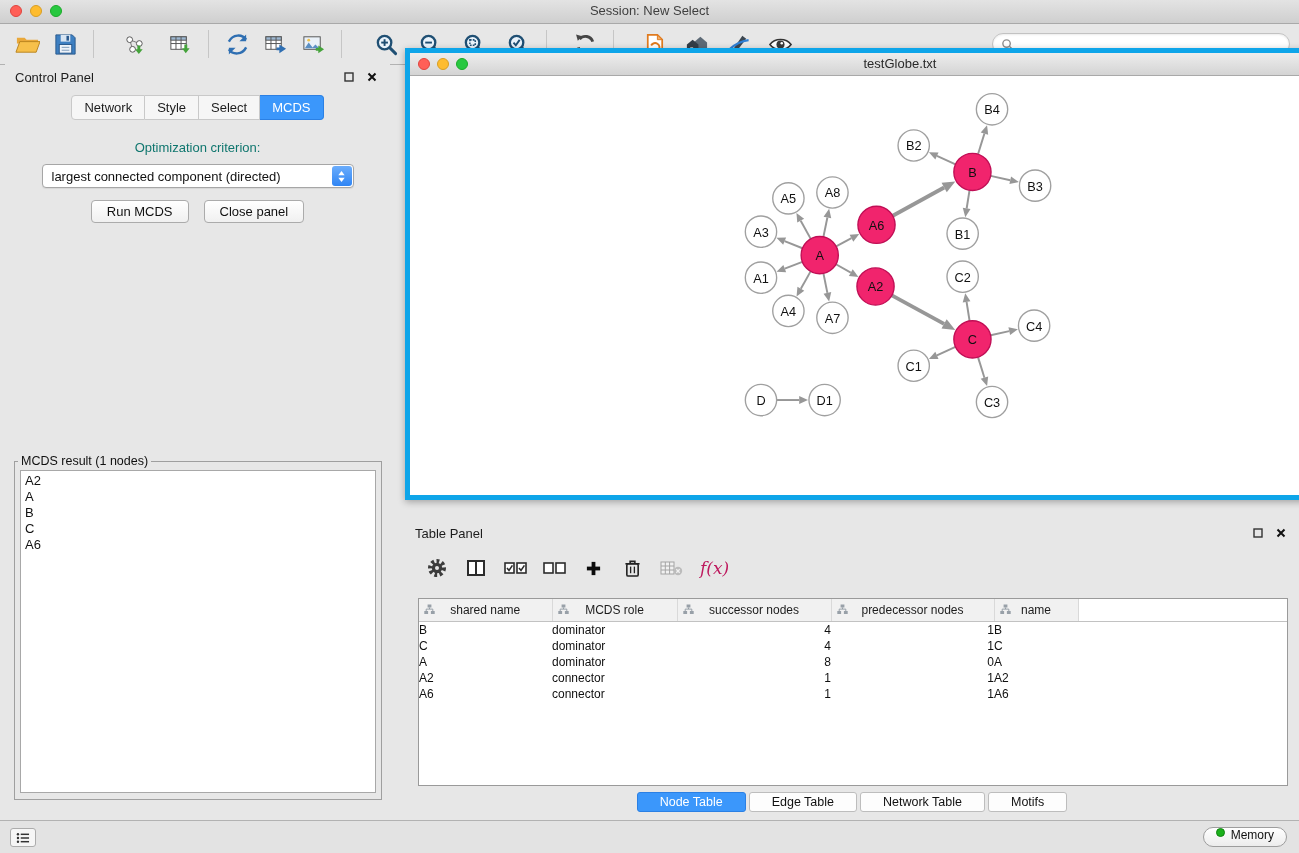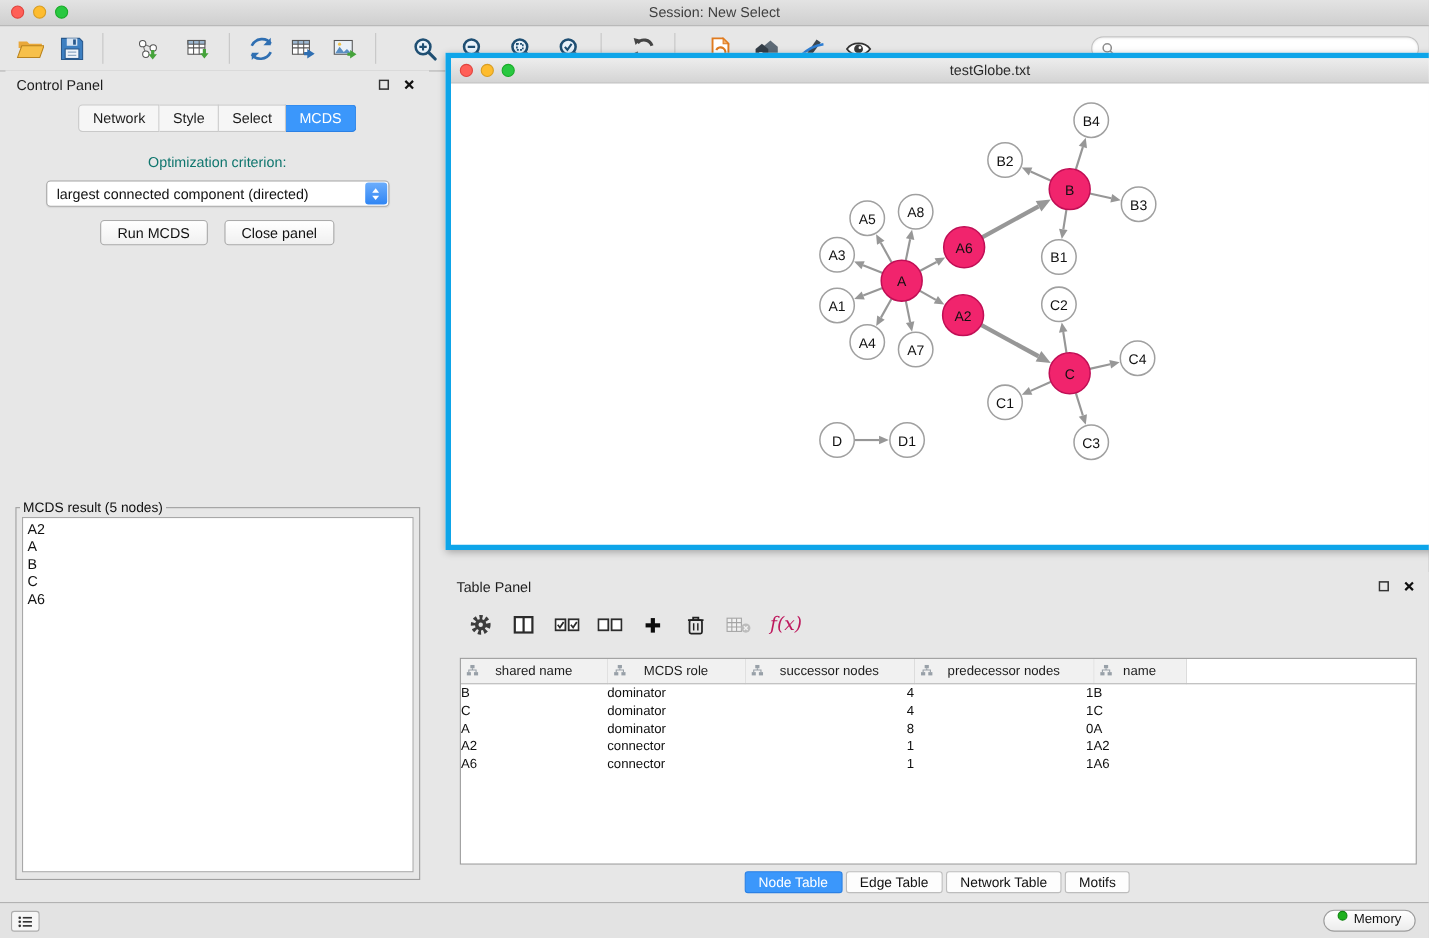--- a/index.html
+++ b/index.html
@@ -78,21 +78,21 @@
   table.data{border-collapse:collapse;table-layout:fixed;width:100%;font-size:12px}
   table.data th{height:20px;background:#f1f1f1;border-bottom:1px solid #c2c2c2;border-right:1px solid #d9d9d9;
     font-weight:normal;position:relative;font-size:12px;color:#1c1c1c}
   table.data th.filler{background:#fff;border-right:none}
   table.data th .hicon{position:absolute;left:5px;top:5px;line-height:0}
   table.data td{height:16px;padding:0;color:#101010;white-space:nowrap;overflow:hidden}
   td.c0{padding-left:8px} td.c1{padding-left:12px}
   td.c2{text-align:right;padding-right:18px} td.c3{text-align:right;padding-right:8px}
   td.c4{padding-left:12px}
   .tp-tabs{position:absolute;left:0;right:0;top:272px;display:flex;justify-content:center;gap:3px}
-  .tp-tab{font-size:12.5px;height:20px;line-height:18px;padding:0 12px;background:#fdfdfd;
+  .tp-tab{font-size:12.5px;height:20px;line-height:18px;padding:0 22px;background:#fdfdfd;
     border:1px solid #bdbdbd;border-radius:3px;color:#111;box-sizing:border-box}
   .tp-tab.active{background:#3b97fb;border-color:#2b80e4;color:#fff}
 
   
   .statusbar{position:absolute;left:0;right:0;bottom:0;height:32px;background:#e3e3e3;border-top:1px solid #b2b2b2}
   .sb-left{position:absolute;left:10px;top:7px;width:26px;height:19px;border:1px solid #acacac;border-radius:3px;
     background:#f6f6f6;display:flex;align-items:center;justify-content:center;box-sizing:border-box}
   .memory-btn{position:absolute;right:12px;top:6px;height:20px;border:1px solid #9d9d9d;border-radius:10px;
     background:linear-gradient(#ffffff,#ececec);display:flex;align-items:flex-start;gap:6px;padding:0 12px;
     font-size:12px;color:#111;box-sizing:border-box}
@@ -284,21 +284,21 @@
           <path d="M5 1 L8.5 5.5 H1.5z" fill="#fff"></path>
           <path d="M5 13 L1.5 8.5 H8.5z" fill="#fff"></path>
         </svg>
       </span>
     </div>
     <div class="btn-row">
       <button class="push-btn">Run MCDS</button>
       <button class="push-btn">Close panel</button>
     </div>
     <fieldset class="result-fieldset">
-      <legend>MCDS result (5 nodes)</legend>
+      <legend>MCDS result (1 nodes)</legend>
       <div class="result-list">
           <div class="item">A2</div>
           <div class="item">A</div>
           <div class="item">B</div>
           <div class="item">C</div>
           <div class="item">A6</div>
         </div>
     </fieldset>
   </div>
 

